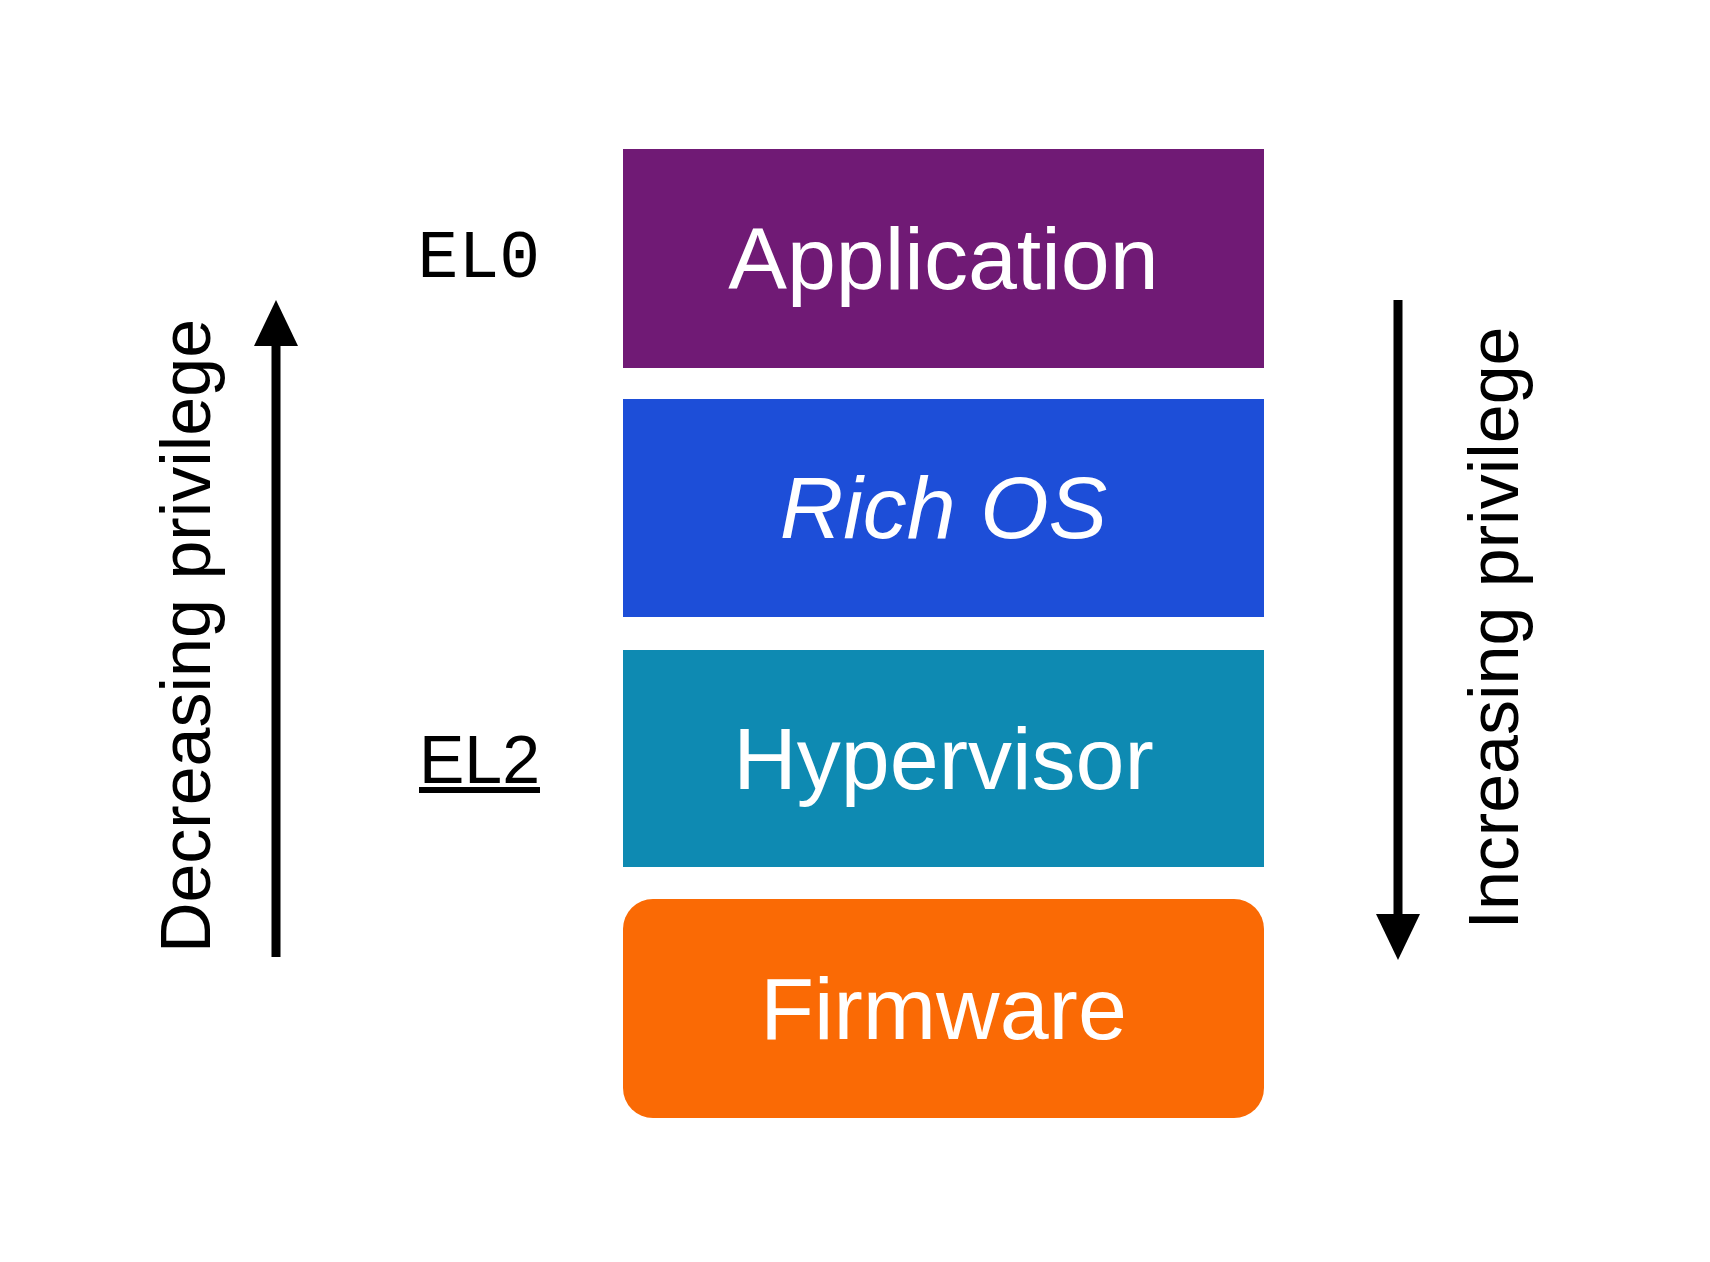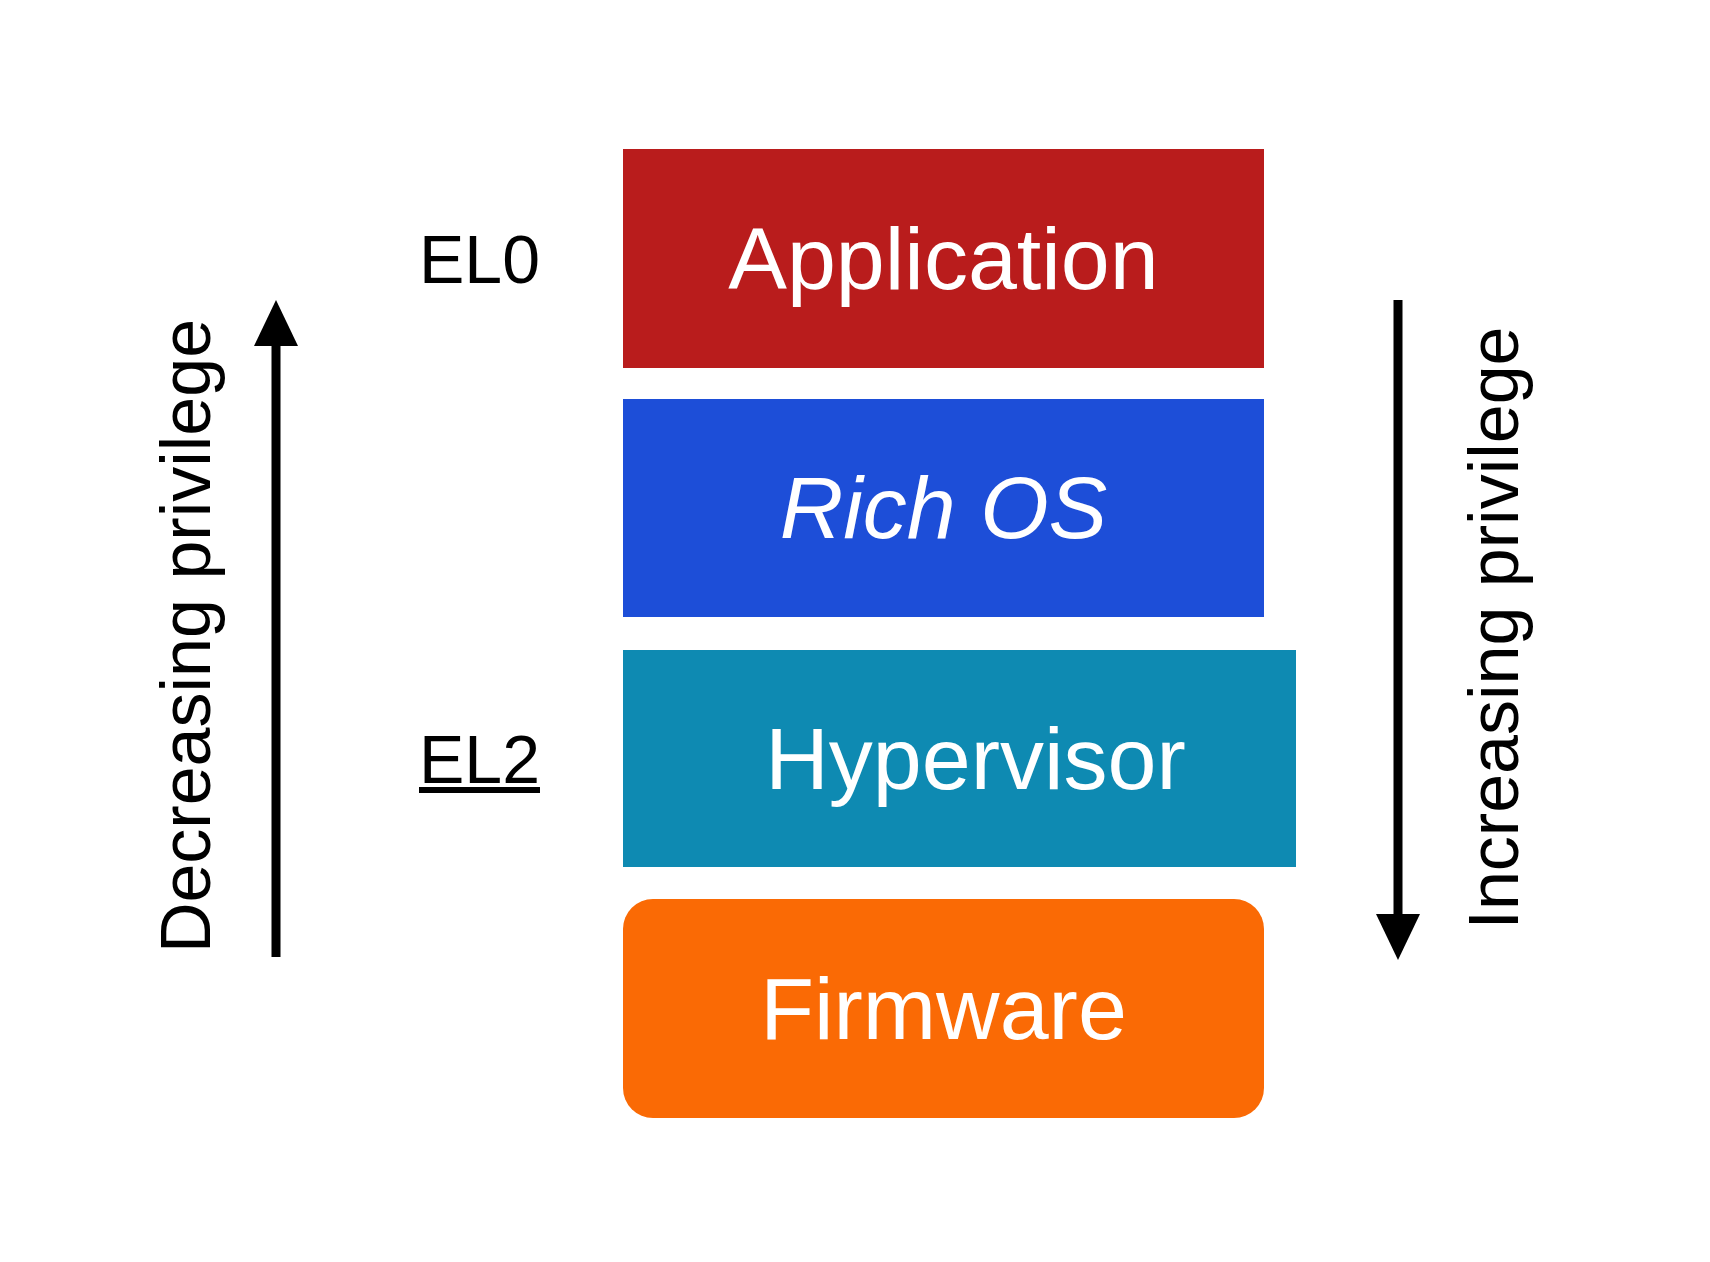--- a/index.html
+++ b/index.html
@@ -24,36 +24,36 @@
     display: flex;
     align-items: center;
     justify-content: center;
     color: #ffffff;
     font-size: 88px;
     font-weight: 400;
     letter-spacing: 0px;
   }
   .box-el0 { top: 149px; height: 219px; }
   .box-el1 { top: 399px; height: 218px; }
-  .box-el2 { top: 650px; height: 217px; padding-left: 32px; }
+  .box-el2 { top: 650px; height: 217px; }
   .box-el3 { top: 899px; height: 219px; }
 
   
   .el-label {
     position: absolute;
     left: 340px;
     width: 200px;
     display: flex;
     align-items: center;
     justify-content: flex-end;
     color: #000000;
     font-size: 68px;
     font-weight: 400;
   }
-  .el-label-0 { top: 149px; height: 219px; }
+  .el-label-0 { top: 149px; height: 219px; font-family: Liberation Mono, monospace; }
   .el-label-1 { top: 399px; height: 218px; }
   .el-label-2 { top: 650px; height: 217px; text-decoration: underline; }
   .el-label-3 { top: 899px; height: 219px; }
 
   
   .side-label {
     position: absolute;
     width: 700px;
     height: 90px;
     line-height: 90px;
@@ -83,21 +83,21 @@
   <div class="side-label side-label-left">Decreasing privilege</div>
 
   <svg class="arrow-svg arrow-left" width="44" height="658" viewBox="0 0 44 658">
     <polygon points="22,0 0,46 44,46" fill="#000000"></polygon>
     <rect x="17.5" y="44" width="9" height="613" fill="#000000"></rect>
   </svg>
 
   <div class="el-label el-label-0">EL0</div>
   <div class="el-label el-label-2">EL2</div>
 
-  <div class="level-box box-el0" style="background-color: #b91c1c;">Application</div>
+  <div class="level-box box-el0" style="background-color: #701a75;">Application</div>
 
   <div class="level-box box-el1" style="background-color: #1d4ed8; font-style: italic;">Rich OS</div>
 
   <div class="level-box box-el2" style="background-color: rgb(14, 138, 178);">Hypervisor</div>
 
   <div class="level-box box-el3" style="background-color: rgb(250, 106, 5); border-radius: 30px;">Firmware</div>
 
   <svg class="arrow-svg arrow-right" width="44" height="660" viewBox="0 0 44 660">
     <rect x="17.5" y="0" width="9" height="616" fill="#000000"></rect>
     <polygon points="22,660 0,614 44,614" fill="#000000"></polygon>

